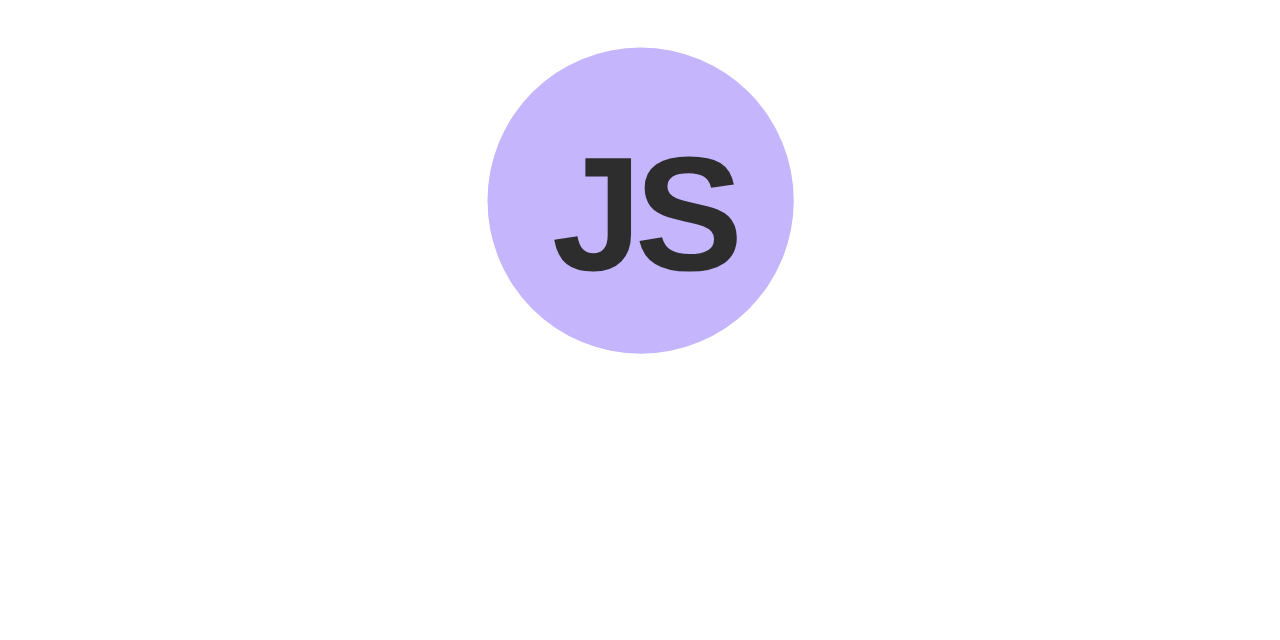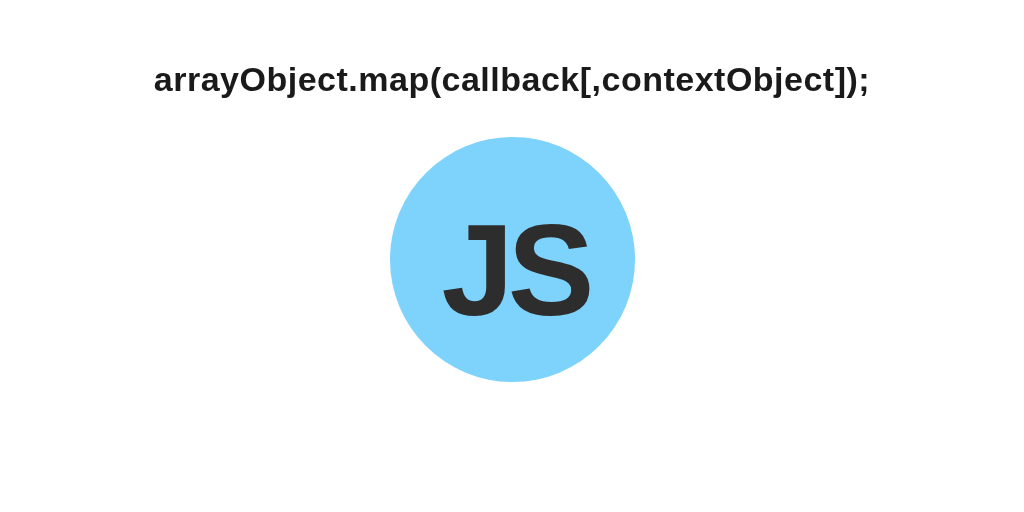--- a/index.html
+++ b/index.html
@@ -58,19 +58,18 @@
       letter-spacing: -6px;
       margin-top: 20px;
       margin-left: 6px;
       font-family: -apple-system, BlinkMacSystemFont, "Segoe UI", Helvetica, Arial, sans-serif;
     }
   </style>
 </head>
 <body>
 
 <div class="container">
-  <div class="code-line">arrayObject.map(callback[,contextObject]);</div>
   <div class="logo-wrap">
-    <div class="js-circle" style="background:#7dd3fc;">
+    <div class="js-circle" style="background:#c4b5fd;">
       <span class="js-text">JS</span>
     </div>
   </div>
 </div>
 
 </body></html>

